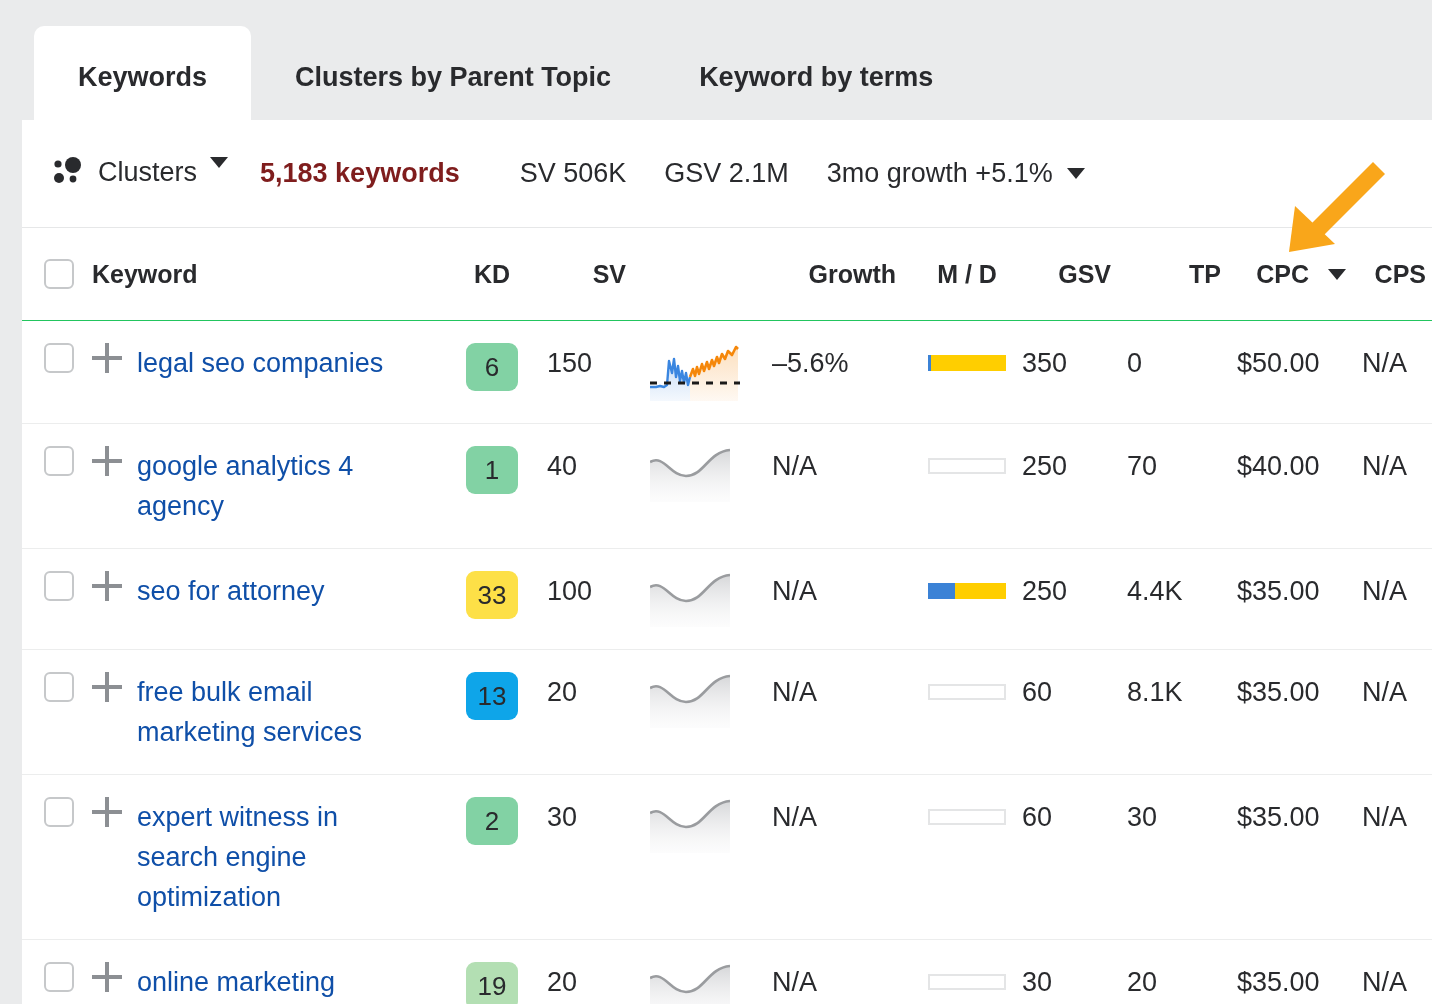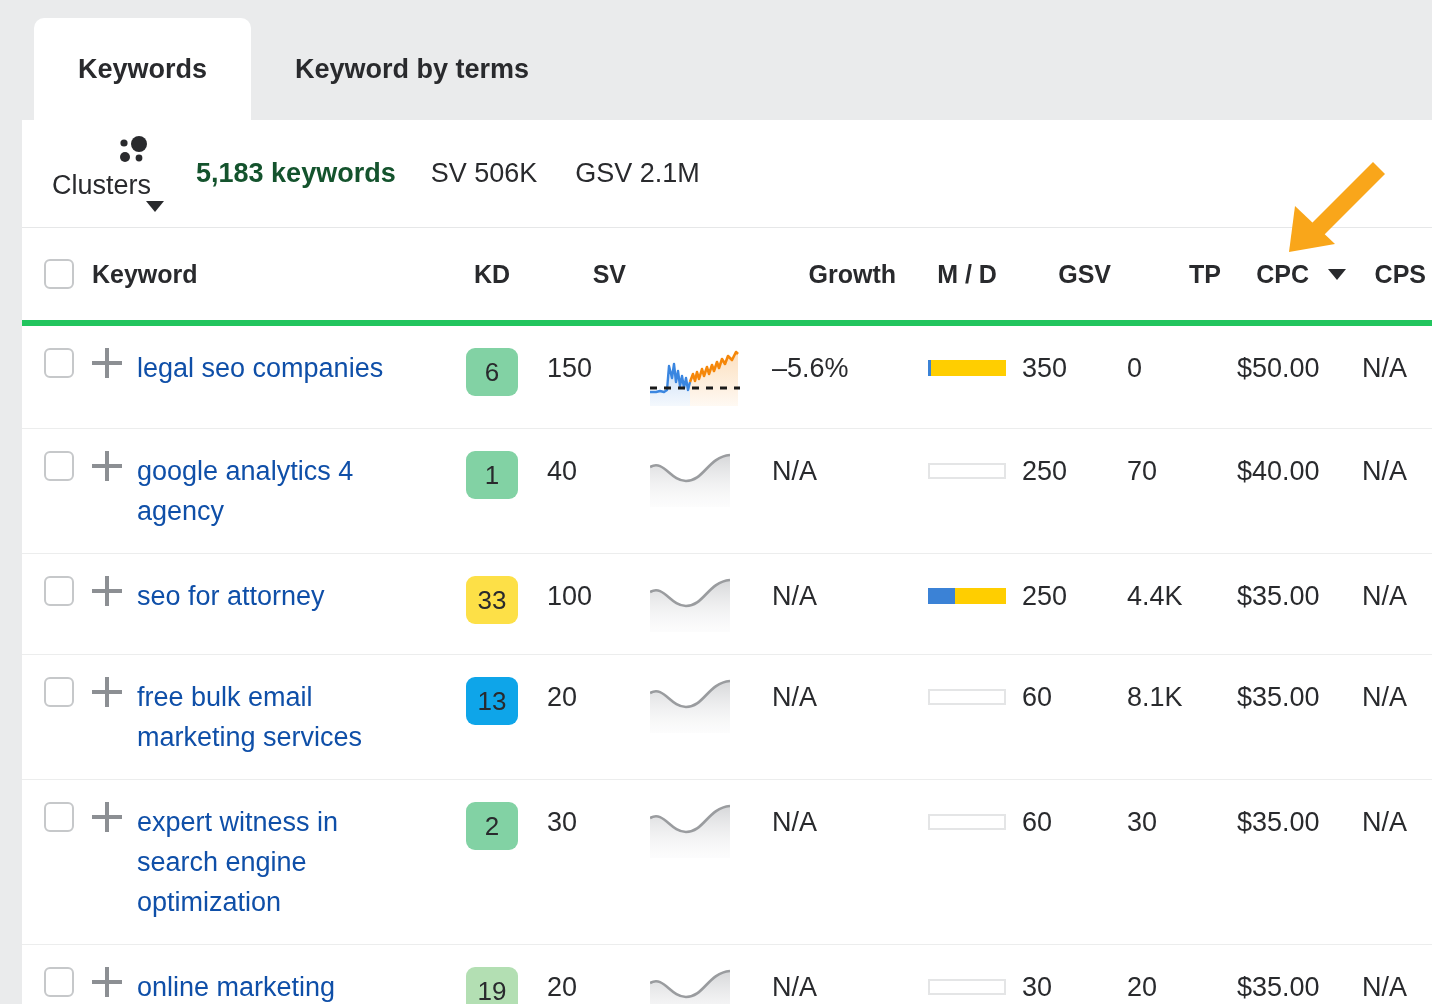--- a/index.html
+++ b/index.html
@@ -36,21 +36,21 @@
   
   .tabbar {
     position: absolute;
     left: 0; top: 0;
     width: 1432px;
     height: 120px;
     background: #eaebec;
   }
   .tabs {
     position: absolute;
-    left: 22px; top: 18px;
+    left: 22px; top: 26px;
     height: 102px;
     display: flex;
     align-items: flex-start;
     padding-left: 12px;
   }
   .tab {
     height: 102px;
     display: flex;
     align-items: center;
     padding: 0 44px;
@@ -83,46 +83,45 @@
     width: 1410px;
     height: 108px;
     display: flex;
     align-items: center;
     padding-left: 30px;
     box-sizing: border-box;
     border-bottom: 1px solid #e6e7e8;
   }
   .cluster-btn {
     display: flex;
-    align-items: flex-end;
+    align-items: flex-start;
     cursor: pointer;
     margin-right: 32px;
-    flex-direction: column;
   }
   .clusters-icon {
     display: block;
     margin-right: 14px;
   }
   .cluster-label {
     font-size: 27px;
     color: #292a2d;
     margin-right: 13px;
   }
   .caret {
     width: 0; height: 0;
     border-left: 9px solid transparent;
     border-right: 9px solid transparent;
     border-top: 11px solid #292a2d;
     display: block;
   }
   .kw-count {
     font-size: 27px;
     font-weight: bold;
-    color: #14532d;
-    margin-right: 35px;
+    color: #7f1d1d;
+    margin-right: 60px;
     white-space: nowrap;
   }
   .metric {
     font-size: 27px;
     color: #292a2d;
     margin-right: 38px;
     white-space: nowrap;
   }
   .metric.growth {
     margin-right: 14px;
@@ -142,21 +141,21 @@
     border-collapse: collapse;
     table-layout: fixed;
   }
   table.kwtable th {
     font-size: 25px;
     font-weight: bold;
     color: #292a2d;
     padding: 0;
     height: 92px;
     vertical-align: middle;
-    border-bottom: 6px solid #22c55e;
+    border-bottom: 1px solid #22c55e;
   }
   table.kwtable td {
     font-size: 27px;
     color: #292a2d;
     padding: 0;
     vertical-align: top;
     border-bottom: 1px solid #eceded;
     height: 0;
   }
   tr.datarow td { padding-top: 22px; padding-bottom: 22px; }
@@ -276,20 +275,23 @@
 <div id="app">
 
   <div class="gutter-left"></div>
 
   <div class="tabbar">
     <div class="tabs">
       <div class="tab active">
         <span>Keywords</span>
       </div>
       <div class="tab">
+        <span>Clusters by Parent Topic</span>
+      </div>
+      <div class="tab">
         <span>Keyword by terms</span>
       </div>
     </div>
   </div>
 
   <div class="card">
 
     <div class="toolbar">
 
       <div class="cluster-btn">
@@ -302,20 +304,24 @@
           </svg>
         </span>
         <span class="cluster-label">Clusters</span>
         <span class="caret"></span>
       </div>
 
       <span class="kw-count">5,183 keywords</span>
       <span class="metric">SV 506K</span>
       <span class="metric">GSV 2.1M</span>
 
+      <div class="growth-wrap">
+        <span class="metric growth">3mo growth +5.1%</span>
+        <span class="caret"></span>
+      </div>
     </div>
 
     <table class="kwtable">
       <colgroup>
         <col class="c-check">
           <col class="c-plus">
           <col class="c-kw">
           <col class="c-kd">
         <col class="c-sv">
           <col class="c-spark">

